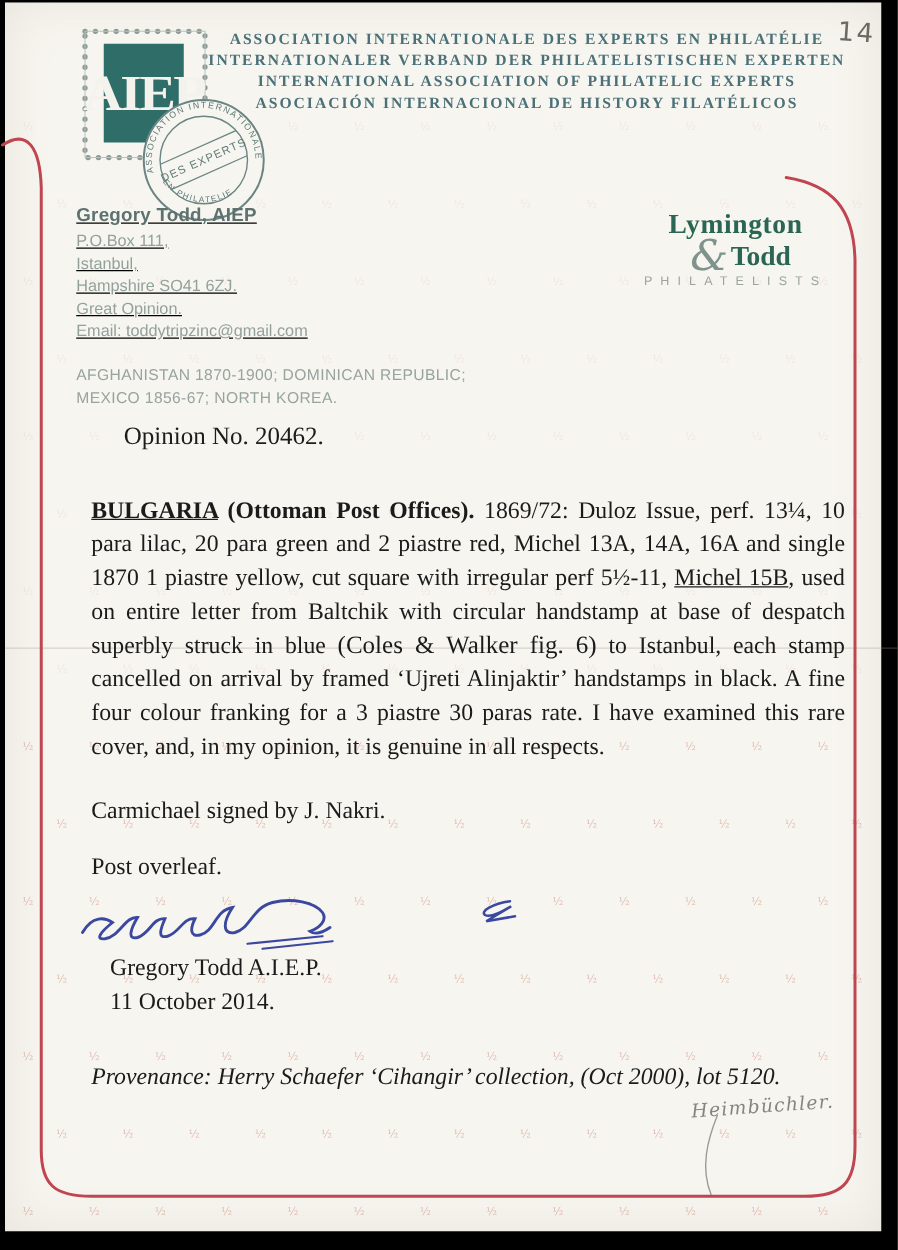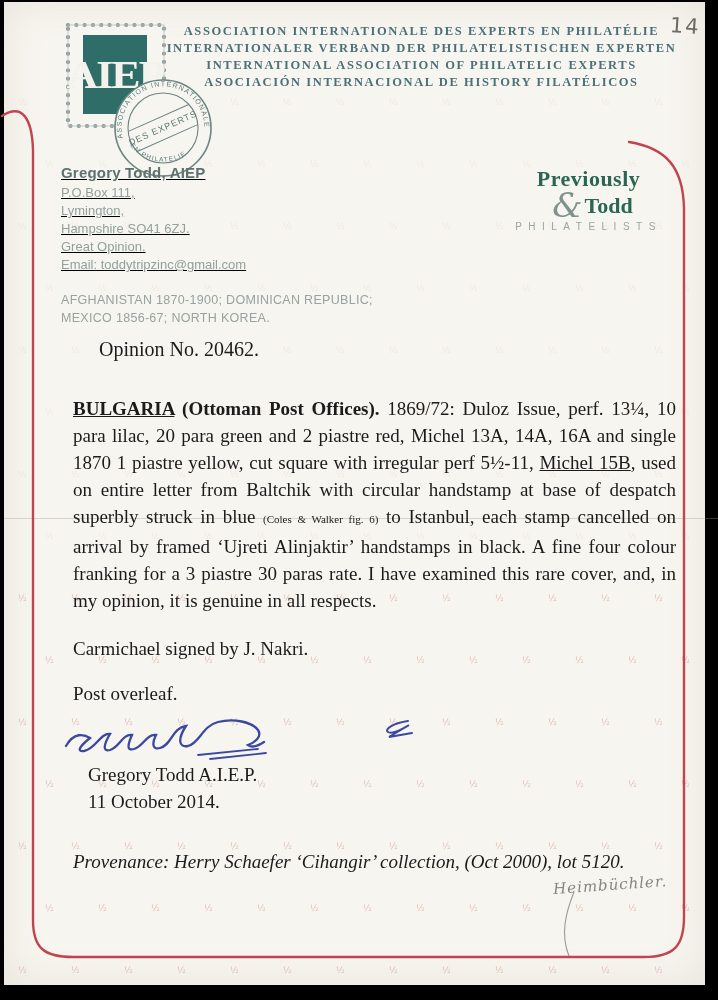--- a/index.html
+++ b/index.html
@@ -34,21 +34,21 @@
               letter-spacing:6.5px;margin-top:4px;white-space:nowrap;}
   
   .spec{left:57px;top:290px;font-family:"Liberation Sans",sans-serif;font-size:12.5px;
         color:#96a39e;line-height:17.5px;letter-spacing:0.3px;}
   .opinion{left:95px;top:336px;font-size:20px;color:#1c1c1c;}
   
   .bodytext{left:69px;top:393px;width:603px;font-size:19px;line-height:27px;color:#1b1b1b;
         text-align:justify;}
   .b{font-weight:bold;}
   .u{text-decoration:underline;}
-  .small{font-size:11px;}
+  .small{font-size:20px;}
   .line19{font-size:19px;color:#1b1b1b;}
   .closing{left:84px;top:760px;font-size:19px;line-height:26.5px;color:#1b1b1b;}
   .prov{left:69px;top:846px;width:603px;font-size:19px;line-height:27px;color:#1b1b1b;
         font-style:italic;text-align:justify;}
   .handwritten-name{left:549px;top:874px;font-size:15px;color:#85857e;font-style:italic;
         transform:rotate(-4deg);font-family:"DejaVu Serif",serif;letter-spacing:1px;}
   .crease{left:0;top:516px;width:718px;height:1px;background:rgba(160,152,135,0.35);}
 </style>
 </head>
 <body>
@@ -285,28 +285,28 @@
       <div>INTERNATIONALER VERBAND DER PHILATELISTISCHEN EXPERTEN</div>
       <div>INTERNATIONAL ASSOCIATION OF PHILATELIC EXPERTS</div>
       <div>ASOCIACIÓN INTERNACIONAL DE HISTORY FILATÉLICOS</div>
     </div>
 
     <div class="abs pencil-num">14</div>
 
     <div class="abs contact">
       <div class="name">Gregory Todd, AIEP</div>
       <div class="line">P.O.Box 111,</div>
-      <div class="line">Lymington,</div>
+      <div class="line">Istanbul,</div>
       <div class="line">Hampshire SO41 6ZJ.</div>
       <div class="line">Great Opinion.</div>
       <div class="line">Email: toddytripzinc@gmail.com</div>
     </div>
 
     <div class="abs brand">
-      <div class="l1">Previously</div>
+      <div class="l1">Lymington</div>
       <div class="l2"><span class="amp">&amp;</span><span>Todd</span></div>
       <div class="sub">PHILATELISTS</div>
     </div>
 
     <div class="abs spec">
       <div>AFGHANISTAN 1870-1900; DOMINICAN REPUBLIC;</div>
       <div>MEXICO 1856-67; NORTH KOREA.</div>
     </div>
 
     <div class="abs opinion">Opinion No. 20462.</div>

